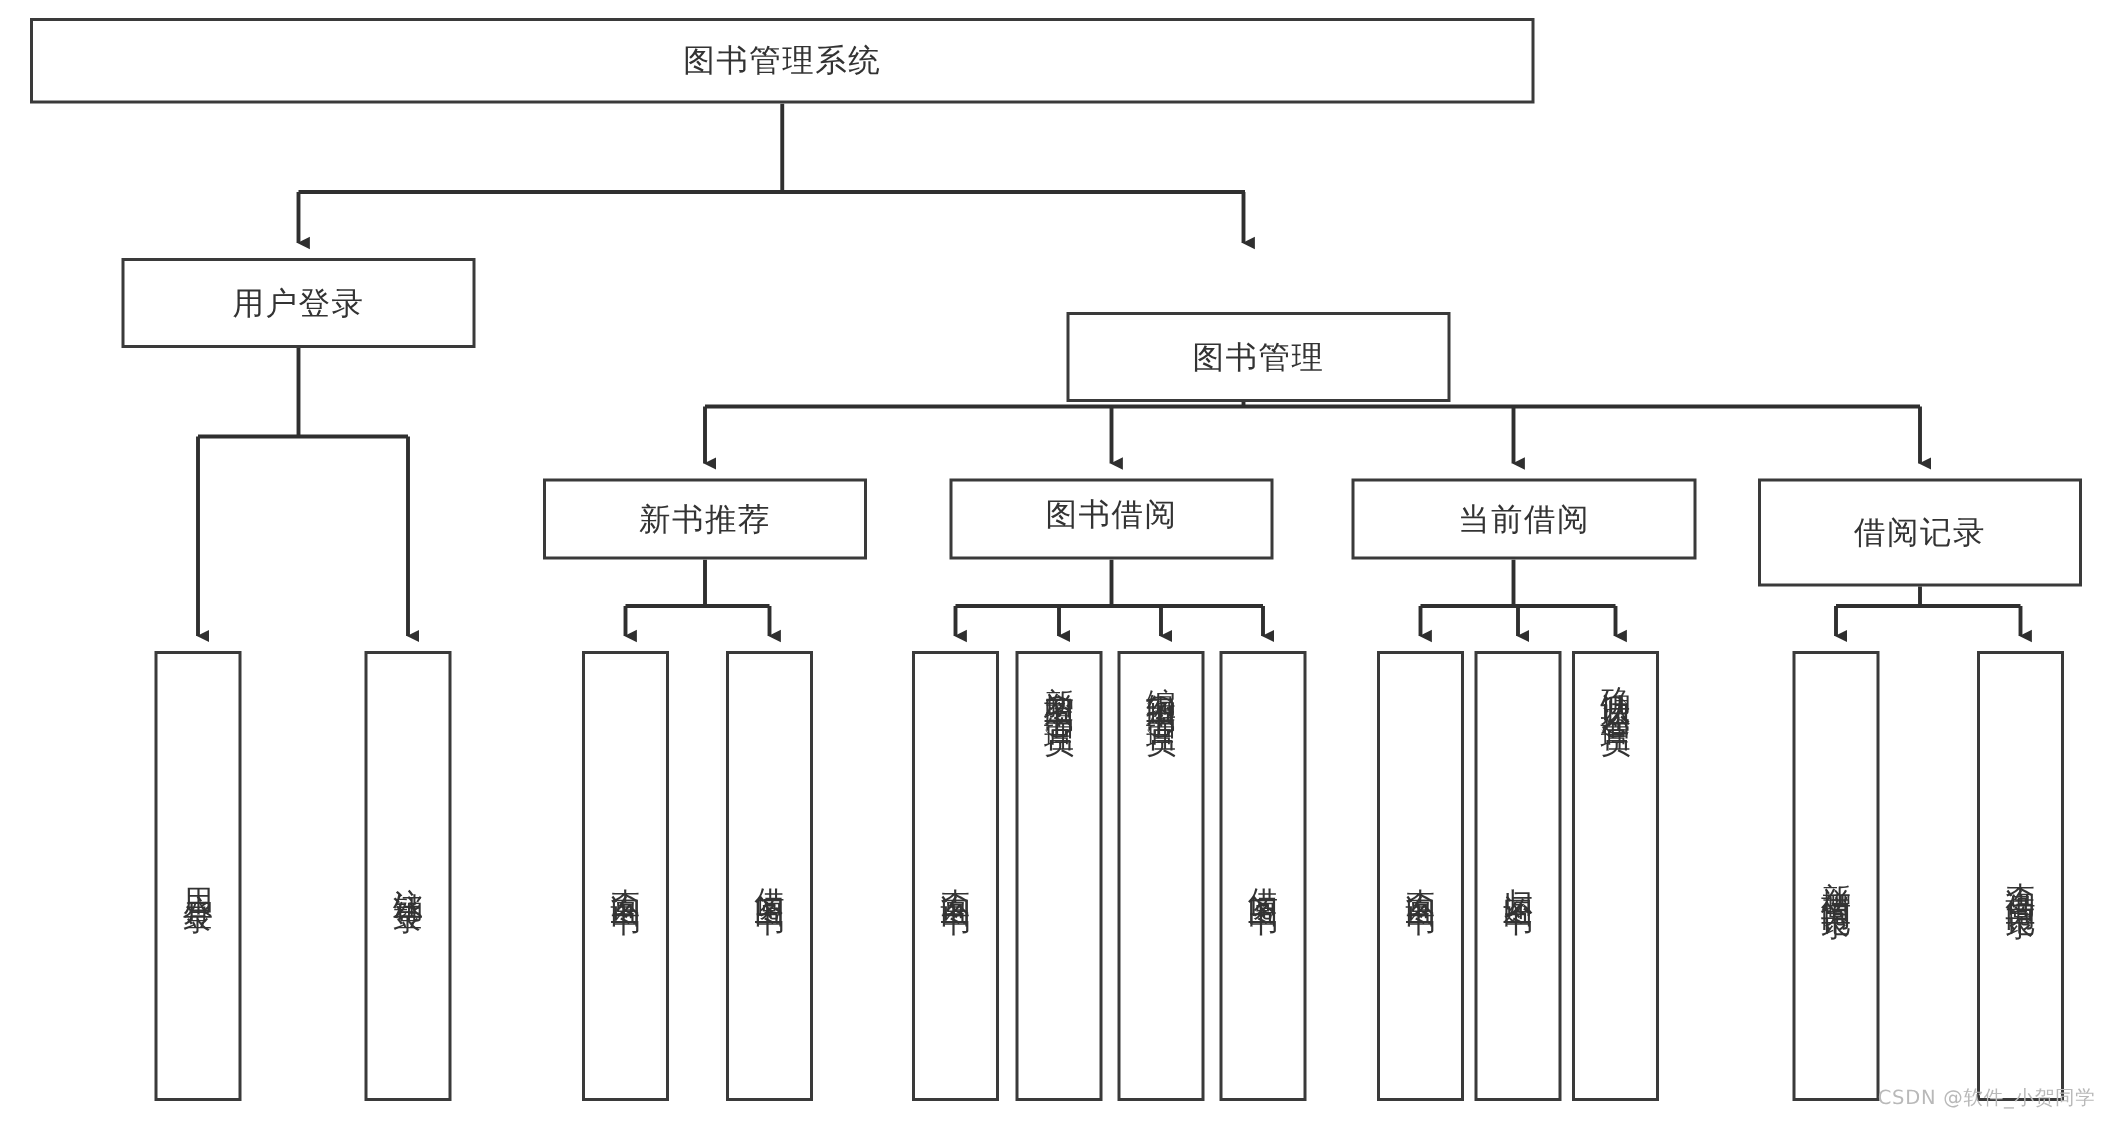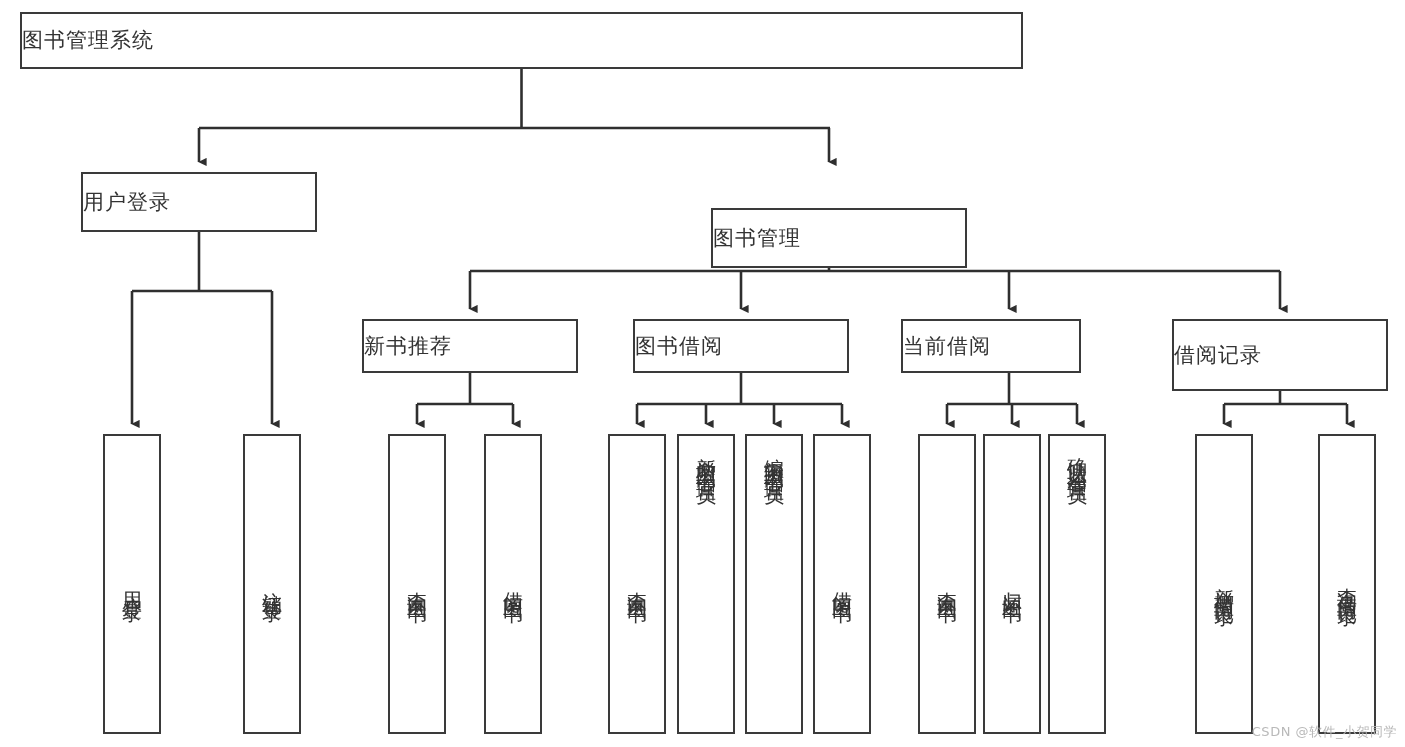--- a/index.html
+++ b/index.html
@@ -27,21 +27,21 @@
     height: 747px;
     pointer-events: none;
   }
   .node {
     position: absolute;
     box-sizing: border-box;
     background: #ffffff;
     border: 2px solid #3a3a3a;
     display: flex;
     align-items: center;
-    justify-content: flex-start;
+    justify-content: center;
     overflow: hidden;
   }
   .node-label {
     color: #333333;
     font-size: 21px;
     line-height: 1.15;
     letter-spacing: 1px;
     white-space: nowrap;
   }
   
@@ -136,24 +136,24 @@
   <div class="node" id="node-l2-0" style="left: 81px; top: 172px; width: 236px; height: 60px;">
     <span class="node-label">用户登录</span>
   </div>
   <div class="node" id="node-l2-1" style="left: 711px; top: 172px; width: 256px; height: 60px; margin-top: 36px;">
     <span class="node-label">图书管理</span>
   </div>
 
   <div class="node" id="node-l3-0" style="left: 362px; top: 319px; width: 216px; height: 54px;">
     <span class="node-label">新书推荐</span>
   </div>
-  <div class="node" id="node-l3-1" style="left: 633px; top: 319px; width: 216px; height: 54px;">
+  <div class="node" id="node-l3-1" style="left: 633px; top: 319px; width: 216px; height: 54px; font-family: Liberation Mono, monospace;">
     <span class="node-label">图书借阅</span>
   </div>
-  <div class="node" id="node-l3-2" style="left: 901px; top: 319px; width: 180px; height: 54px;">
+  <div class="node" id="node-l3-2" style="left: 901px; top: 319px; width: 230px; height: 54px;">
     <span class="node-label">当前借阅</span>
   </div>
   <div class="node" id="node-l3-3" style="left: 1172px; top: 319px; width: 216px; height: 72px;">
     <span class="node-label">借阅记录</span>
   </div>
 
   <div class="node leaf centered" id="node-leaf-0" style="left: 103px; top: 434px; width: 58px; height: 300px;">
     <span class="node-label">用户登录</span>
   </div>
   <div class="node leaf centered" id="node-leaf-1" style="left: 243px; top: 434px; width: 58px; height: 300px;">

